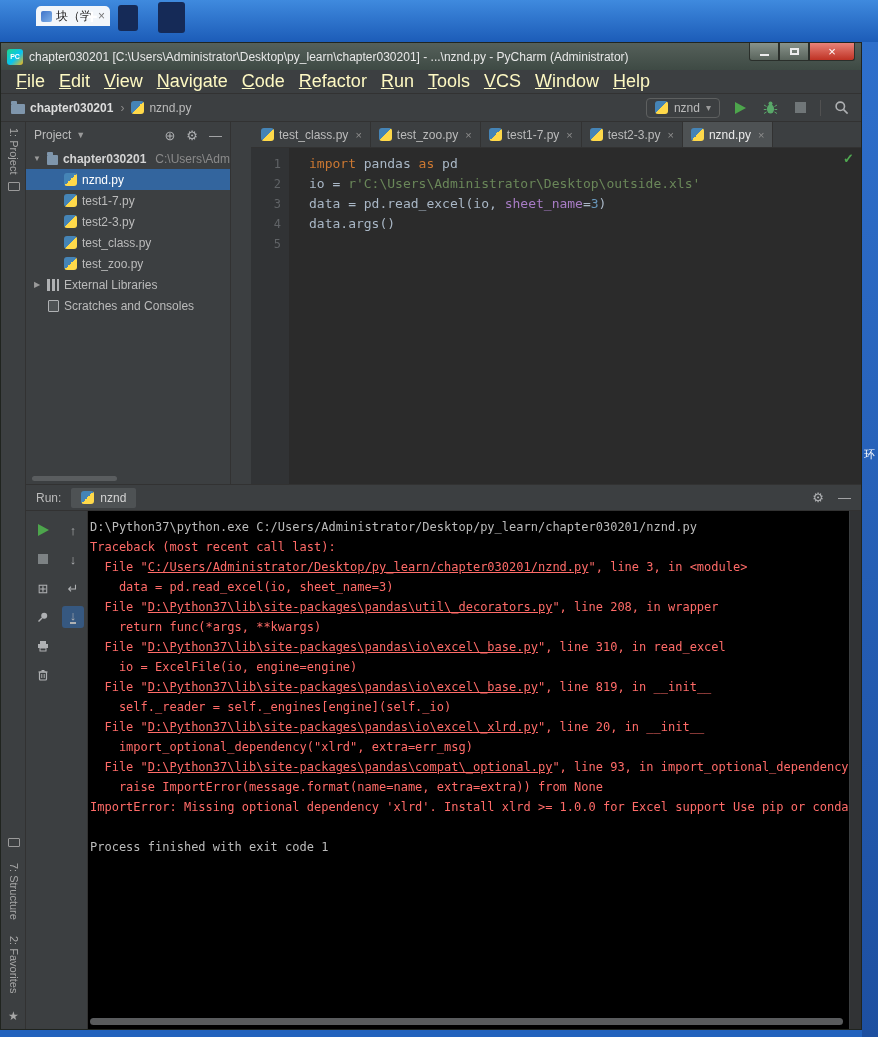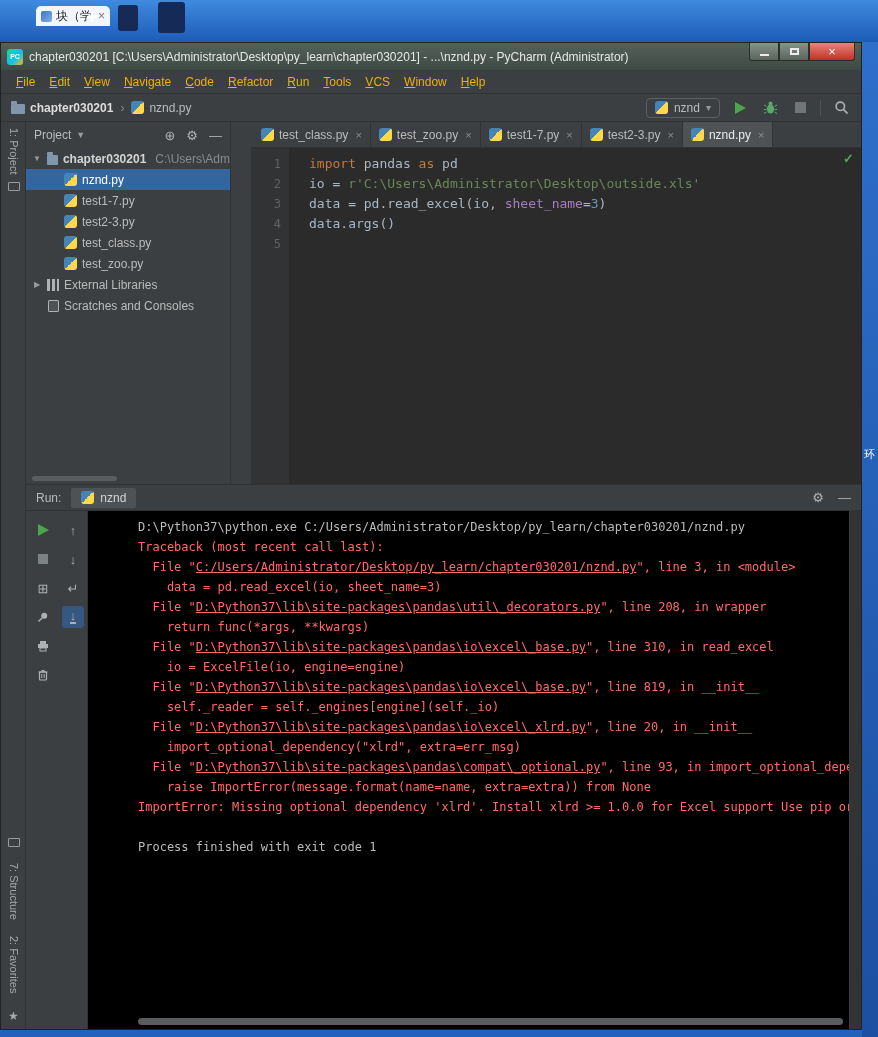--- a/index.html
+++ b/index.html
@@ -37,21 +37,21 @@
   .win-btns{position:absolute;right:6px;top:0;display:flex;}
   .wb{width:30px;height:18px;display:flex;align-items:center;justify-content:center;
       background:linear-gradient(#89938b,#59645c);border:1px solid #2a2f2b;border-top:none;}
   .wb.min{border-radius:0 0 0 3px;}
   .wb.close{width:46px;background:linear-gradient(#e98379,#bf3224);color:#fff;font-size:13px;border-radius:0 0 3px 0;}
   .min-glyph{width:9px;height:2px;background:#ececec;margin-top:6px;}
   .max-glyph{width:9px;height:7px;border:2px solid #ececec;}
 
   .menubar{height:24px;background:#3c3f41;border-bottom:1px solid #323232;display:flex;
            align-items:center;padding-left:8px;flex:0 0 auto;}
-  .menu-item{color:#eab308;font-size:12px;padding:0 7px;cursor:default;}
+  .menu-item{color:#fef9c3;font-size:18px;padding:0 7px;cursor:default;}
   .menu-item u{text-decoration:underline;}
 
   .navbar{height:28px;background:#3c3f41;border-bottom:1px solid #323232;display:flex;
           align-items:center;padding:0 10px;gap:5px;flex:0 0 auto;}
   .folder-icon{position:relative;width:14px;height:10px;background:#7f96ac;border-radius:1px;margin-top:2px;}
   .folder-icon::before{content:"";position:absolute;top:-3px;left:0;width:6px;height:3px;background:inherit;border-radius:1px 1px 0 0;}
   .crumb-project{color:#dddddd;font-weight:bold;font-size:12px;}
   .crumb-sep{color:#8a8a8a;font-size:12px;padding:0 2px;}
   .crumb-file{color:#bbbbbb;font-size:12px;}
   .nav-right{margin-left:auto;display:flex;align-items:center;gap:10px;}
@@ -126,21 +126,21 @@
   .run-body{flex:1;display:flex;min-height:0;}
   .run-toolbar{width:62px;background:#3c3f41;border-right:1px solid #323232;display:flex;
                padding:8px 0 0 4px;gap:4px;flex:0 0 auto;}
   .rt-col{display:flex;flex-direction:column;align-items:center;gap:7px;width:26px;}
   .rt-btn{width:22px;height:22px;display:flex;align-items:center;justify-content:center;
           color:#afb1b3;font-size:13px;border-radius:3px;}
   .rt-btn.selected{background:#365880;}
   .rt-btn.underlined span{border-bottom:2px solid #afb1b3;line-height:12px;}
   .rt-play{width:0;height:0;border-left:11px solid #4da54c;border-top:6px solid transparent;border-bottom:6px solid transparent;}
   .rt-stop{width:10px;height:10px;background:#7d8284;}
-  .console{flex:1;position:relative;overflow:hidden;padding:6px 0 0 2px;margin-left:48px;}
+  .console{flex:1;position:relative;overflow:hidden;padding:6px 0 0 2px;}
   .con-lines{font-family:"DejaVu Sans Mono",monospace;font-size:12px;}
   .con-line{height:20px;line-height:20px;white-space:pre;overflow:hidden;}
   .con-line.err{color:#ff6b68;}
   .con-line.stdout{color:#bbbbbb;}
   .con-link{color:#ff6b68;text-decoration:underline;cursor:pointer;}
   .con-hscroll{position:absolute;bottom:4px;left:2px;right:6px;height:7px;background:#595b5d;border-radius:4px;}
   .vscroll{width:12px;background:#313335;border-left:1px solid #3a3d3f;flex:0 0 auto;}
 
   svg{display:block;}
 </style>

